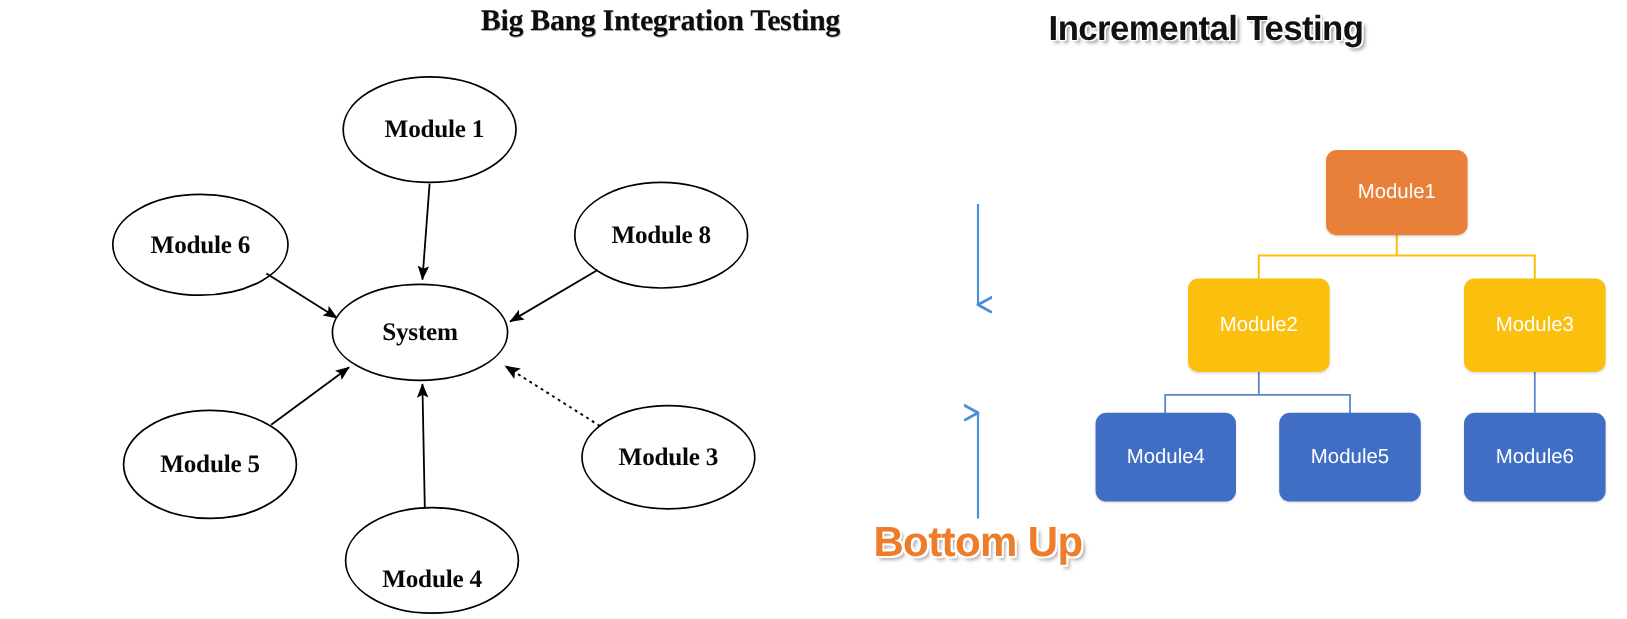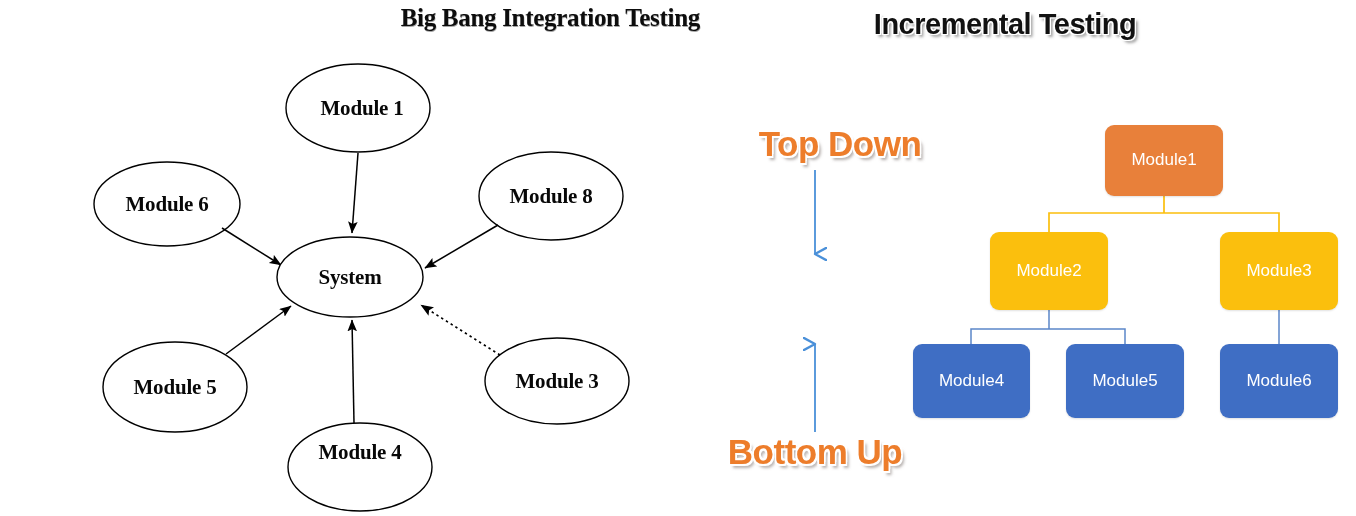--- a/index.html
+++ b/index.html
@@ -174,21 +174,21 @@
       <line x1="354" y1="423" x2="352" y2="320" stroke="#000000" stroke-width="1.5" marker-end="url(#bbArrow)"></line>
       <line x1="226" y1="354" x2="291" y2="306" stroke="#000000" stroke-width="1.5" marker-end="url(#bbArrow)"></line>
       <line x1="222" y1="228" x2="281" y2="265" stroke="#000000" stroke-width="1.5" marker-end="url(#bbArrow)"></line>
 
       <ellipse cx="350" cy="277" rx="73" ry="40" fill="#ffffff" stroke="#000000" stroke-width="1.4"></ellipse>
     </svg>
 
     <div class="bb-label module" style="left:362px; top:108px;font-family:Liberation Serif, serif;">Module 1</div>
     <div class="bb-label module" style="left:551px; top:196px;">Module 8</div>
     <div class="bb-label module" style="left:557px; top:381px;">Module 3</div>
-    <div class="bb-label module" style="left:360px; top:452px;">Module 4</div>
+    <div class="bb-label module" style="left:360px; top:483px;">Module 4</div>
     <div class="bb-label module" style="left:175px; top:387px;">Module 5</div>
     <div class="bb-label module" style="left:167px; top:204px;">Module 6</div>
     <div class="bb-label system" style="left:350px; top:277px;text-align:center;">System</div>
   </div>
 
   <div id="incremental-panel">
 
     <div id="incremental-title">Incremental Testing</div>
 
     <svg class="flow-svg" viewBox="0 0 676 516">
@@ -205,21 +205,20 @@
 
       <line x1="135" y1="432" x2="135" y2="344" stroke="#4A90D9" stroke-width="1.8" marker-end="url(#flowArrowUp)"></line>
 
       <path d="M484,196 L484,213 M369,213 L599,213 M369,213 L369,232 M599,213 L599,232" fill="none" stroke="#FBBF0D" stroke-width="1.7" stroke-linecap="square"></path>
 
       <path d="M369,310 L369,329 M291,329 L445,329 M291,329 L291,344 M445,329 L445,344" fill="none" stroke="#5B86C9" stroke-width="1.5" stroke-linecap="square"></path>
 
       <line x1="599" y1="310" x2="599" y2="344" stroke="#5B86C9" stroke-width="1.5"></line>
     </svg>
 
-    <div class="strategy-label" id="label-topdown">Top Down</div>
     <div class="strategy-label" id="label-bottomup">Bottom Up</div>
 
     <div class="mod-box" style="left:425px; top:125px; width:118px; height:71px; background:#E8803A;">
       <span class="mod-word">Module</span>
       <span class="mod-num">1</span>
     </div>
 
     <div class="mod-box" style="left:310px; top:232px; width:118px; height:78px; background:#FBBF0D;">
       <span class="mod-word">Module</span>
       <span class="mod-num">2</span>

